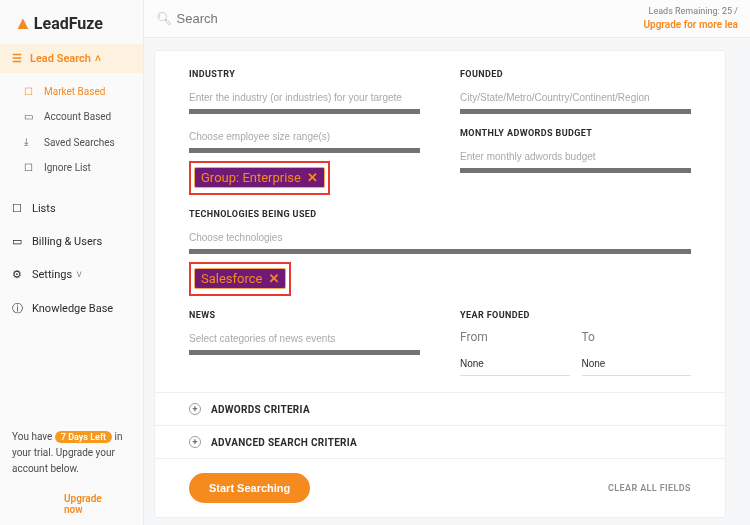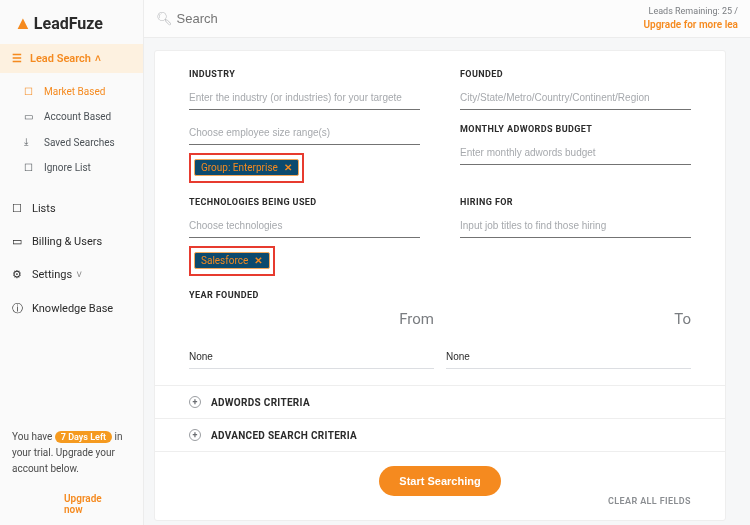--- a/index.html
+++ b/index.html
@@ -143,54 +143,54 @@
   .field-label {
     font-size:9px;
     font-weight:700;
     letter-spacing:0.4px;
     color:#2b2b2b;
     margin-bottom:10px;
   }
   .field-input {
     width:100%;
     border:none;
-    border-bottom:1px solid #737373;
+    border-bottom:5px solid #737373;
     background:transparent;
     font-size:10px;
     color:#8a8d91;
     padding: 3px 0 6px 0;
     outline:none;
   }
   .field-input::placeholder { color:#a6a9ad; }
 
   .chip-row { margin-top:8px; }
   .chip-highlight {
     display:inline-block;
     border: 2px solid #e73b2f;
     padding:4px 3px 5px 3px;
   }
   .chip {
     display:inline-flex;
     align-items:center;
     border:1px solid #f5a85a;
     color:#f58a1f;
-    background:#0c4a6e;
-    font-size:10px;
+    background:#701a75;
+    font-size:13px;
     padding:2px 6px;
     border-radius:2px;
   }
   .chip .x { margin-left:6px; font-weight:700; cursor:pointer; }
 
   .year-row {
     display:flex;
     align-items:flex-end;
     gap: 12px;
   }
   .year-sub { flex:1; }
-  .year-sub-label { font-size:15px; color:#7a7d81; margin-bottom:20px; display:block;text-align:right;}
+  .year-sub-label { font-size:12px; color:#7a7d81; margin-bottom:11px; display:block;}
   .select-like {
     width:100%;
     border:none;
     border-bottom:1px solid #dcdee2;
     font-size:10px;
     padding: 3px 0 6px 0;
     color:#2b2b2b;
     background:transparent;
     outline:none;
   }
@@ -214,21 +214,20 @@
   .accordion-head .plus {
     width:12px; height:12px; border:1px solid #9b9ea2; border-radius:50%;
     display:inline-flex; align-items:center; justify-content:center;
     font-size:9px; color:#6b6e72; margin-right:10px; line-height:1;
   }
 
   .action-row {
     display:flex;
     align-items:center;
     padding-top: 14px;
-    flex-direction: column;
   }
   .start-btn {
     background:#f58a1f;
     color:#fff;
     border:none;
     border-radius: 18px;
     padding: 9px 20px;
     font-size:11px;
     font-weight:600;
     cursor:pointer;
@@ -353,27 +352,27 @@
           <input class="field-input" placeholder="Choose technologies" style="">
           <div class="chip-row">
             <span class="chip-highlight">
               <span class="chip">
                 <span>Salesforce</span>
                 <span class="x">✕</span>
               </span>
             </span>
           </div>
         </div>
-        <div class="col">
-          <div class="field-label">HIRING FOR</div>
-          <input class="field-input" placeholder="Input job titles to find those hiring" style="">
-        </div>
       </div>
 
       <div class="row">
+        <div class="col">
+          <div class="field-label">NEWS</div>
+          <input class="field-input" placeholder="Select categories of news events" style="">
+        </div>
         <div class="col">
           <div class="field-label">YEAR FOUNDED</div>
           <div class="year-row">
             <div class="year-sub">
               <span class="year-sub-label">From</span>
               <input class="select-like" value="None" style="">
             </div>
             <div class="year-sub">
               <span class="year-sub-label">To</span>
               <input class="select-like" value="None" style="">

